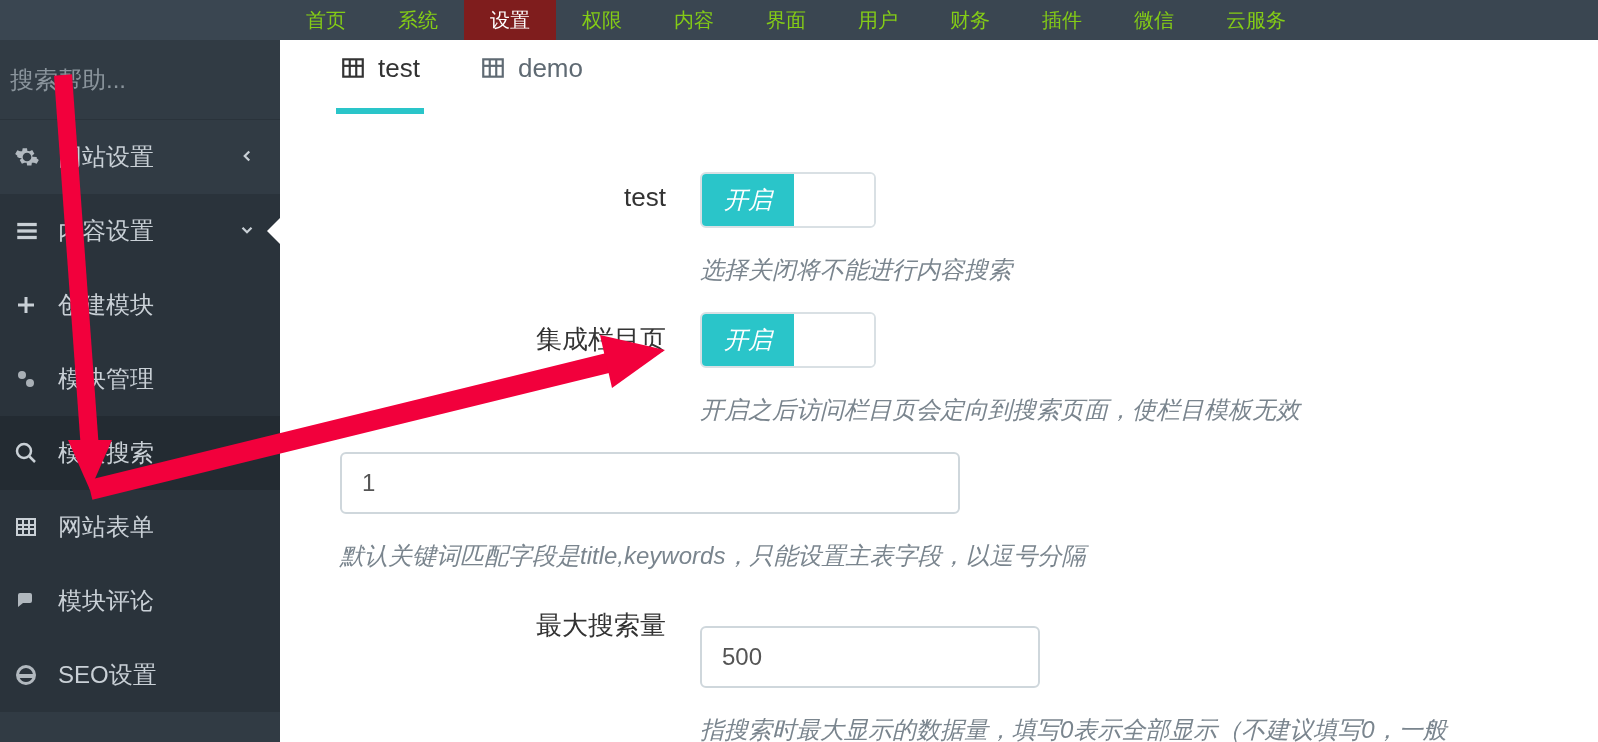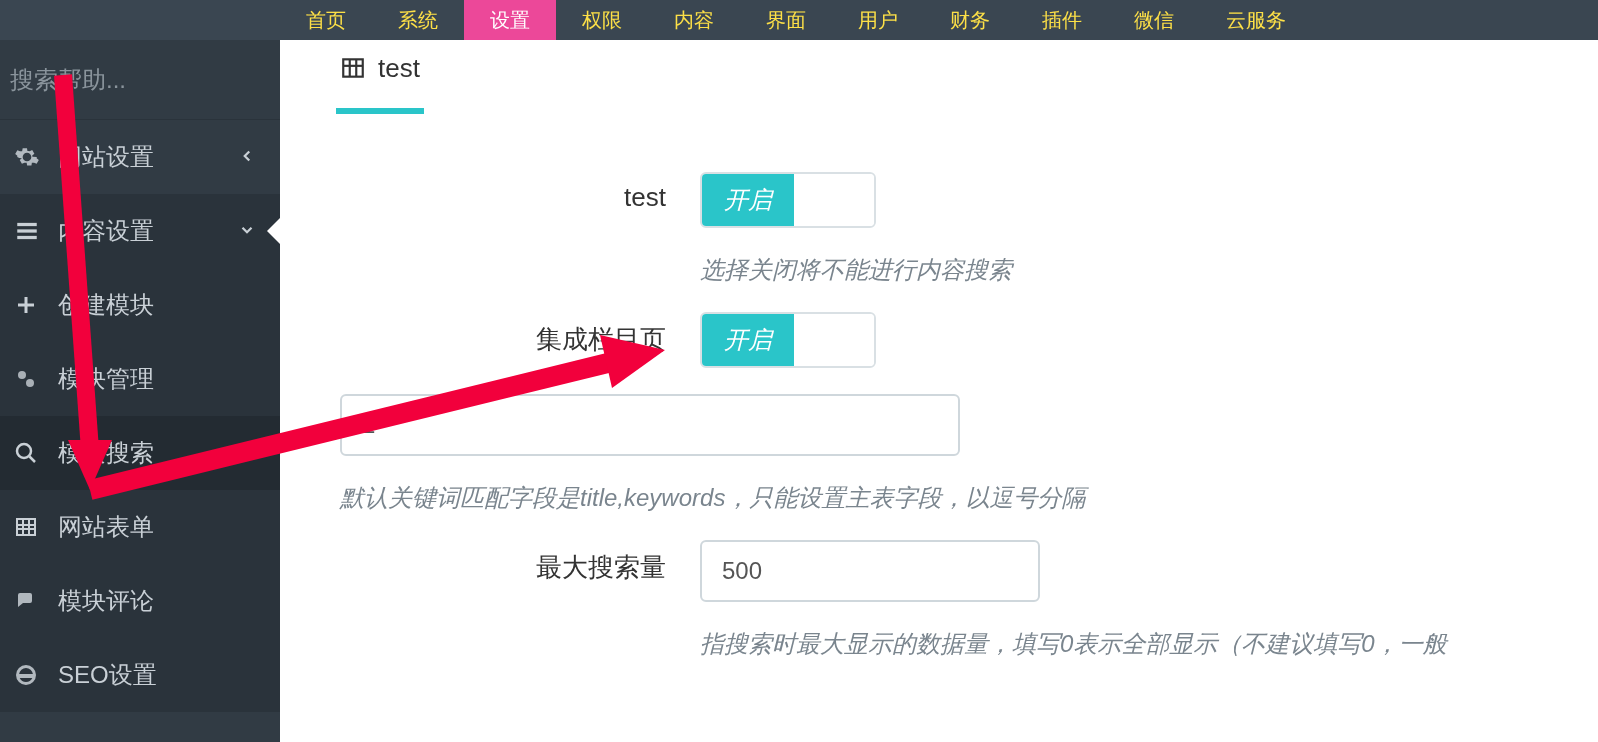--- a/index.html
+++ b/index.html
@@ -14,29 +14,29 @@
 
 
 .topnav {
   background: #3a4651;
   height: 40px;
   display: flex;
   align-items: stretch;
   padding-left: 280px;
 }
 .topnav-item {
-  color: #fde047;
+  color: #84cc16;
   font-size: 20px;
   padding: 0 26px;
   display: flex;
   align-items: center;
   cursor: pointer;
 }
 .topnav-item.active {
-  background: #ec4899;
+  background: #7f1d1d;
   color: #fff;
 }
 
 
 .sidebar {
   position: absolute;
   left: 0;
   top: 40px;
   width: 280px;
   bottom: 0;
@@ -183,21 +183,21 @@
 .text-input {
   height: 62px;
   border: 2px solid #cfd7dc;
   border-radius: 6px;
   font-size: 24px;
   padding: 0 20px;
   color: #555;
   outline: none;
 }
 .text-input.wide { width: 620px; }
-.text-input.narrow { width: 340px; }
+.text-input.narrow { width: 340px; margin-top: 28px; }
 
 
 .annotation {
   position: absolute;
   left: 0; top: 0;
   width: 1598px; height: 742px;
   pointer-events: none;
   z-index: 999;
 }
 </style>
@@ -305,20 +305,29 @@
   <div class="tabs">
     <div class="tab active">
       <svg viewBox="0 0 24 24" fill="none" stroke="currentColor" stroke-width="2">
           <rect x="3" y="4" width="18" height="16"></rect>
           <line x1="3" y1="10" x2="21" y2="10"></line>
           <line x1="9" y1="4" x2="9" y2="20"></line>
           <line x1="15" y1="4" x2="15" y2="20"></line>
         </svg>
       <span>test</span>
     </div>
+    <div class="tab">
+      <svg viewBox="0 0 24 24" fill="none" stroke="currentColor" stroke-width="2">
+          <rect x="3" y="4" width="18" height="16"></rect>
+          <line x1="3" y1="10" x2="21" y2="10"></line>
+          <line x1="9" y1="4" x2="9" y2="20"></line>
+          <line x1="15" y1="4" x2="15" y2="20"></line>
+        </svg>
+      <span>demo</span>
+    </div>
   </div>
 
   <div class="form">
 
     <div class="row">
       <div class="row-label">test</div>
       <div class="row-body">
         <div class="toggle">
           <div class="toggle-on">开启</div>
           <div class="toggle-off"></div>
@@ -327,20 +336,21 @@
       </div>
     </div>
 
     <div class="row">
       <div class="row-label">集成栏目页</div>
       <div class="row-body">
         <div class="toggle">
           <div class="toggle-on">开启</div>
           <div class="toggle-off"></div>
         </div>
+        <div class="help">开启之后访问栏目页会定向到搜索页面，使栏目模板无效</div>
       </div>
     </div>
 
     <div class="row">
       <div class="row-body">
         <input class="text-input wide" value="1" style="">
         <div class="help">默认关键词匹配字段是title,keywords，只能设置主表字段，以逗号分隔</div>
       </div>
     </div>
 

